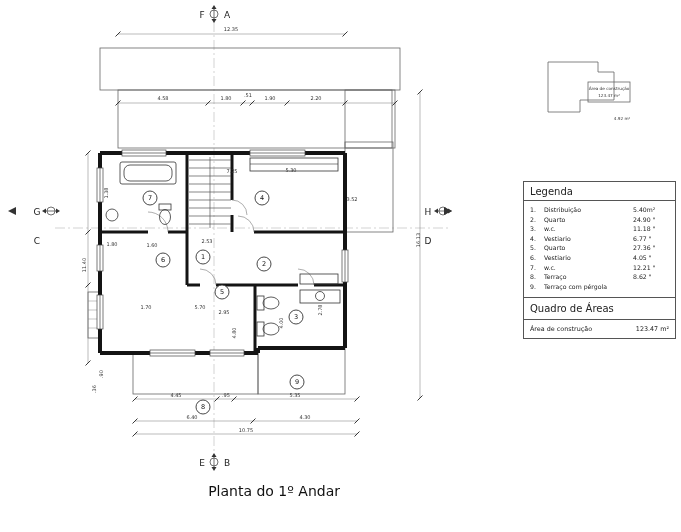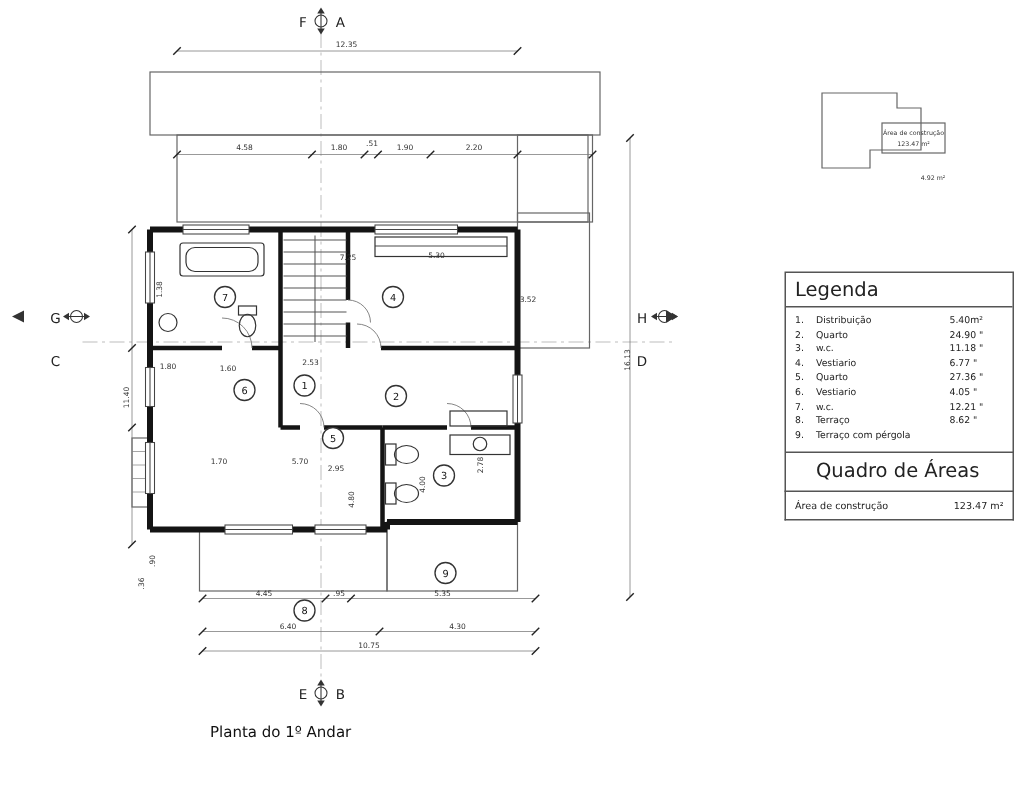--- a/index.html
+++ b/index.html
@@ -21,29 +21,29 @@
   .fix rect,.fix circle,.fix ellipse{fill:none;stroke:#333;stroke-width:0.8;}
   .dim-line line{stroke:#777;stroke-width:0.5;}
   .axis{stroke:#b5b5b5;stroke-width:0.6;stroke-dasharray:10 3 2 3;}
   .room-circle{fill:#fff;stroke:#333;stroke-width:0.9;}
   .room-num{font-size:6.5px;fill:#111;text-anchor:middle;}
   .edge-arrow{fill:#333;}
 
   .panel{position:absolute;left:523px;top:181px;width:153px;}
   .pbox{border:1px solid #555;background:#fff;box-sizing:border-box;}
   .pbox+.pbox{border-top:none;}
-  .legend-title{font-size:13px;padding:4px 6px 3px;border-bottom:1px solid #555;}
+  .legend-title{font-size:10px;padding:4px 6px 3px;border-bottom:1px solid #555;}
   .legend-items{padding:4px 6px 6px;}
   .legend-row{display:flex;font-size:6.2px;line-height:1.55;}
   .li-num{width:14px;flex:none;}
   .li-name{flex:1;}
   .li-area{width:36px;flex:none;}
-  .quadro{font-size:13px;padding:5px 20px;}
+  .quadro{font-size:10px;padding:5px 6px;}
   .area-row{display:flex;justify-content:space-between;font-size:6.4px;padding:5px 6px;}
-  .sheet-title{position:absolute;left:140px;top:483px;width:200px;text-align:left;font-size:10px;color:#111;}
+  .sheet-title{position:absolute;left:140px;top:483px;width:200px;text-align:right;font-size:14px;color:#111;}
 </style>
 </head>
 <body>
 
 <div class="page">
 
   <svg id="plan-svg" width="681" height="532" viewBox="0 0 681 532">
     <defs>
       <pattern id="hatch" patternUnits="userSpaceOnUse" width="6" height="6" patternTransform="rotate(45)">
         <line x1="0" y1="0" x2="0" y2="6" stroke="#8a8a8a" stroke-width="0.6"></line>

